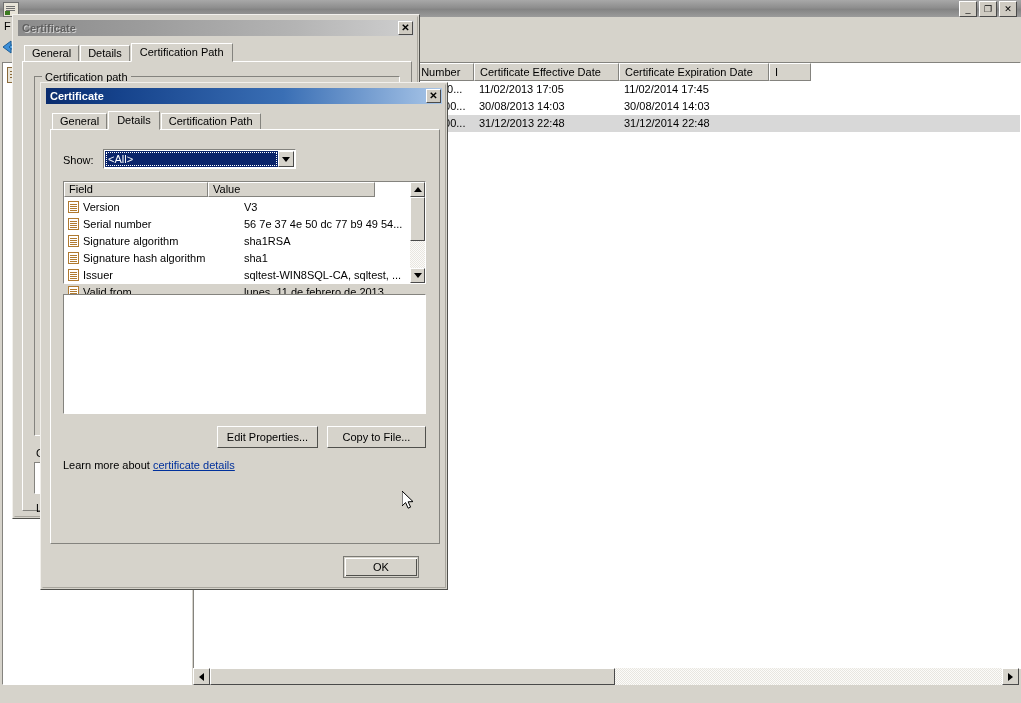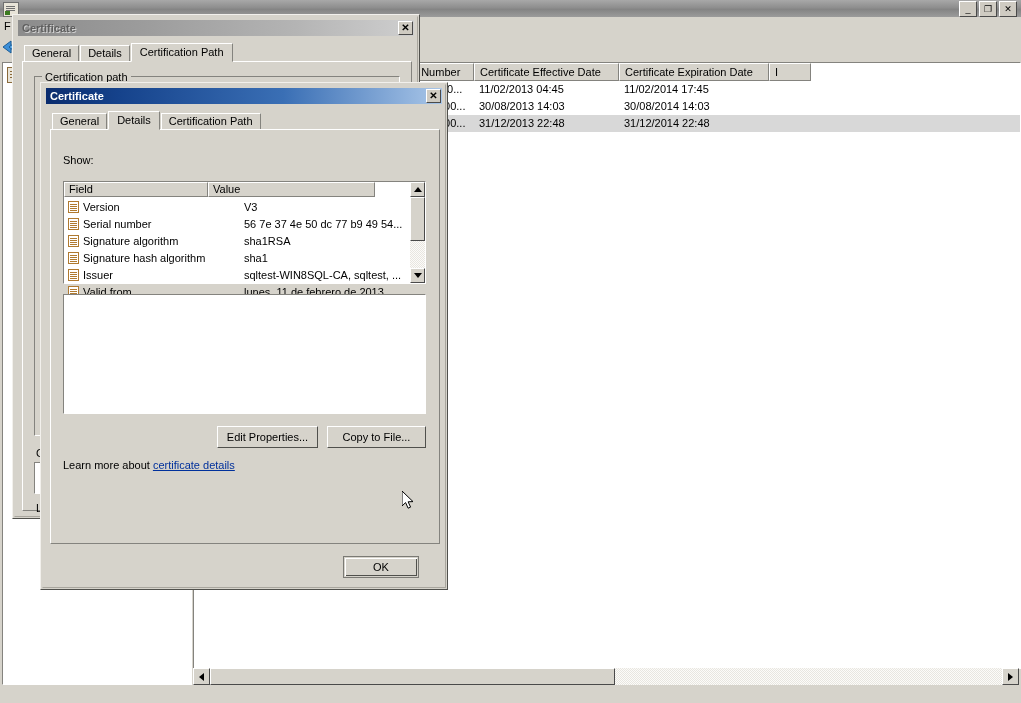--- a/index.html
+++ b/index.html
@@ -258,21 +258,21 @@
           <div class="col-h" style="width: 90px;">Serial Number</div>
           <div class="col-h" style="width: 145px;">Certificate Effective Date</div>
           <div class="col-h" style="width: 150px;">Certificate Expiration Date</div>
           <div class="col-h" style="width: 42px;">I</div>
         </div>
       <div id="list-rows">
           <div class="lrow" style="top: 18px;">
             <div class="lcell" style="left: 5px; width: 63px;">CERTI...</div>
             <div class="lcell" style="left: 75px; width: 113px;">Domain Controller (...</div>
             <div class="lcell" style="left: 195px; width: 83px;">61018ef5000...</div>
-            <div class="lcell" style="left: 285px; width: 138px;">11/02/2013 04:45</div>
+            <div class="lcell" style="left: 285px; width: 138px;">11/02/2013 17:05</div>
             <div class="lcell" style="left: 430px; width: 143px;">11/02/2014 17:45</div>
             <div class="lcell" style="left: 580px; width: 35px;"></div>
           </div>
           <div class="lrow" style="top: 35px;">
             <div class="lcell" style="left: 5px; width: 63px;">CERTI...</div>
             <div class="lcell" style="left: 75px; width: 113px;">Basic EFS (EFS)</div>
             <div class="lcell" style="left: 195px; width: 83px;">61681a16000...</div>
             <div class="lcell" style="left: 285px; width: 138px;">30/08/2013 14:03</div>
             <div class="lcell" style="left: 430px; width: 143px;">30/08/2014 14:03</div>
             <div class="lcell" style="left: 580px; width: 35px;"></div>
@@ -338,20 +338,26 @@
     <div class="tabstrip" style="left:9px;top:26px;">
       <div class="tab">General</div>
       <div class="tab active">Details</div>
       <div class="tab">Certification Path</div>
     </div>
 
     <div class="tabpage" style="left:7px;top:44px;width:390px;height:415px;">
 
       <span class="lbl" style="left:12px;top:24px;">Show:</span>
 
+      <div class="combo" style="left:52px;top:19px;width:193px;height:20px;">
+        <span class="sel">&lt;All&gt;</span>
+        <span class="drop">
+            <span class="arrw d"></span>
+          </span>
+      </div>
 
       <div class="listview" style="left:12px;top:51px;width:363px;height:103px;">
         <div class="lv-head">
           <div class="lv-h" style="width:144px">Field</div>
           <div class="lv-h" style="width:167px">Value</div>
         </div>
         <div id="fieldrows">
             <div class="fld-row" style="top: 16px; width: 346px;">
               <span class="fld-ico">
                 <i style="top:2px"></i>

